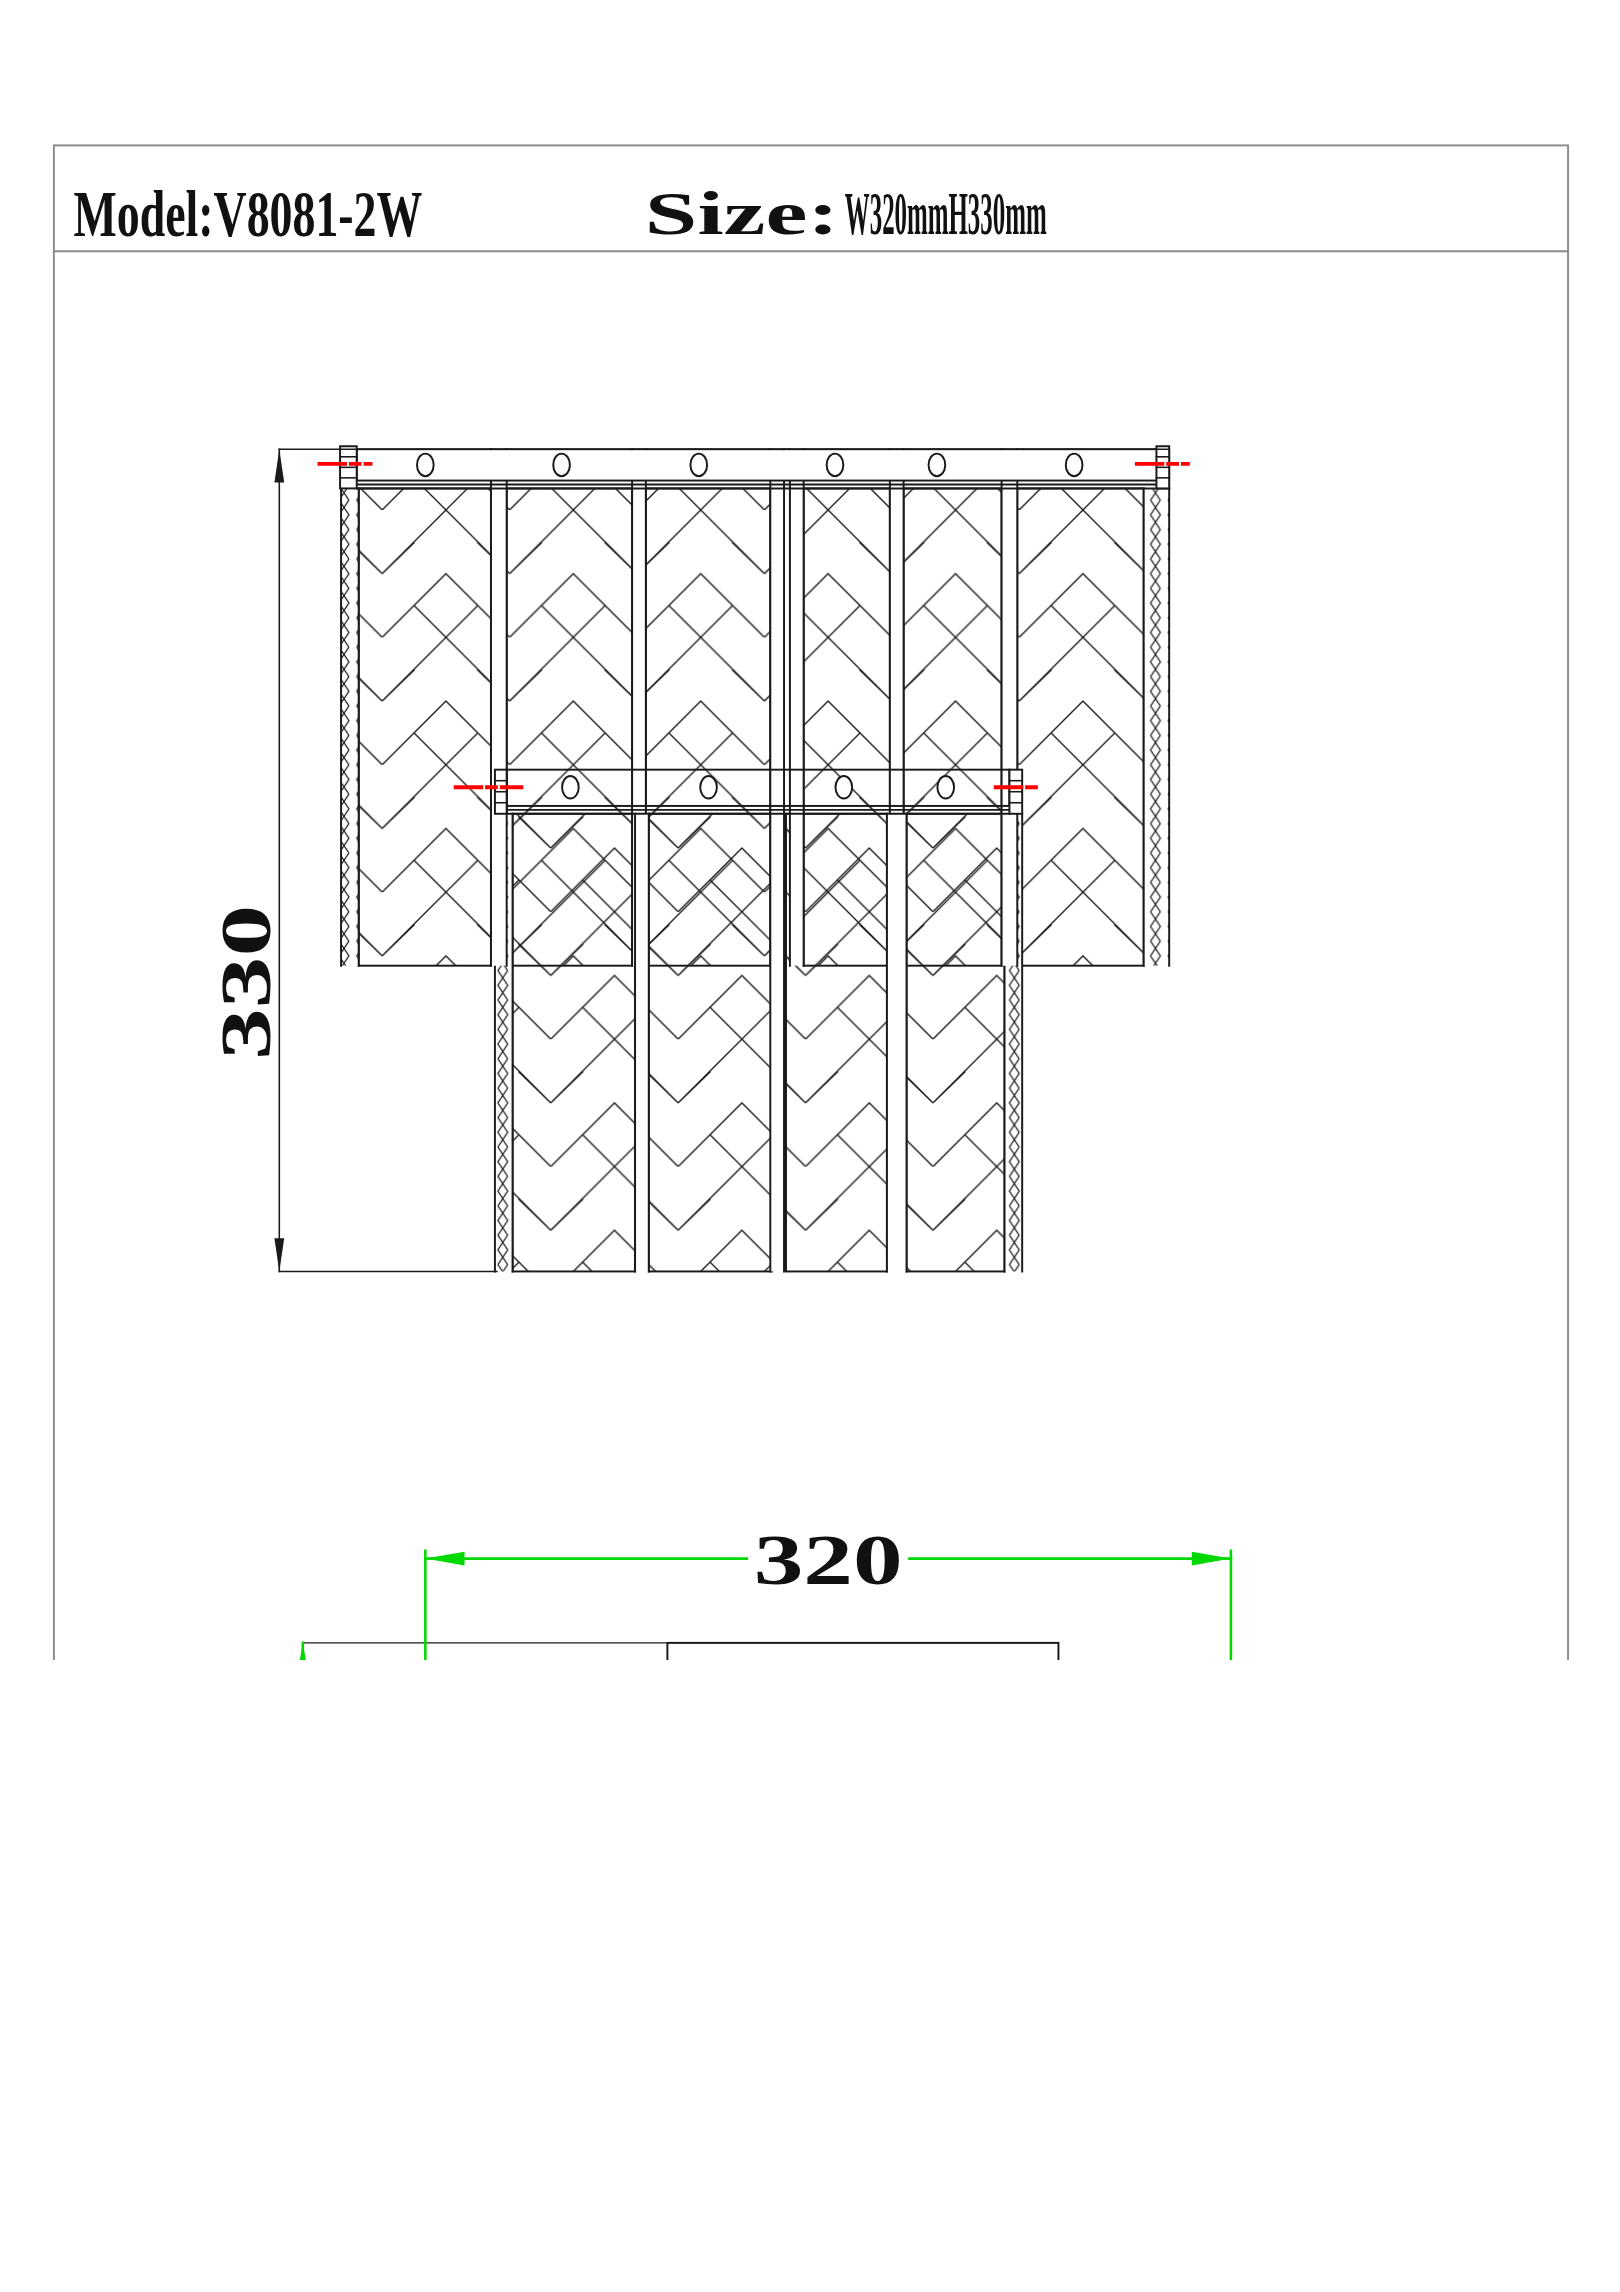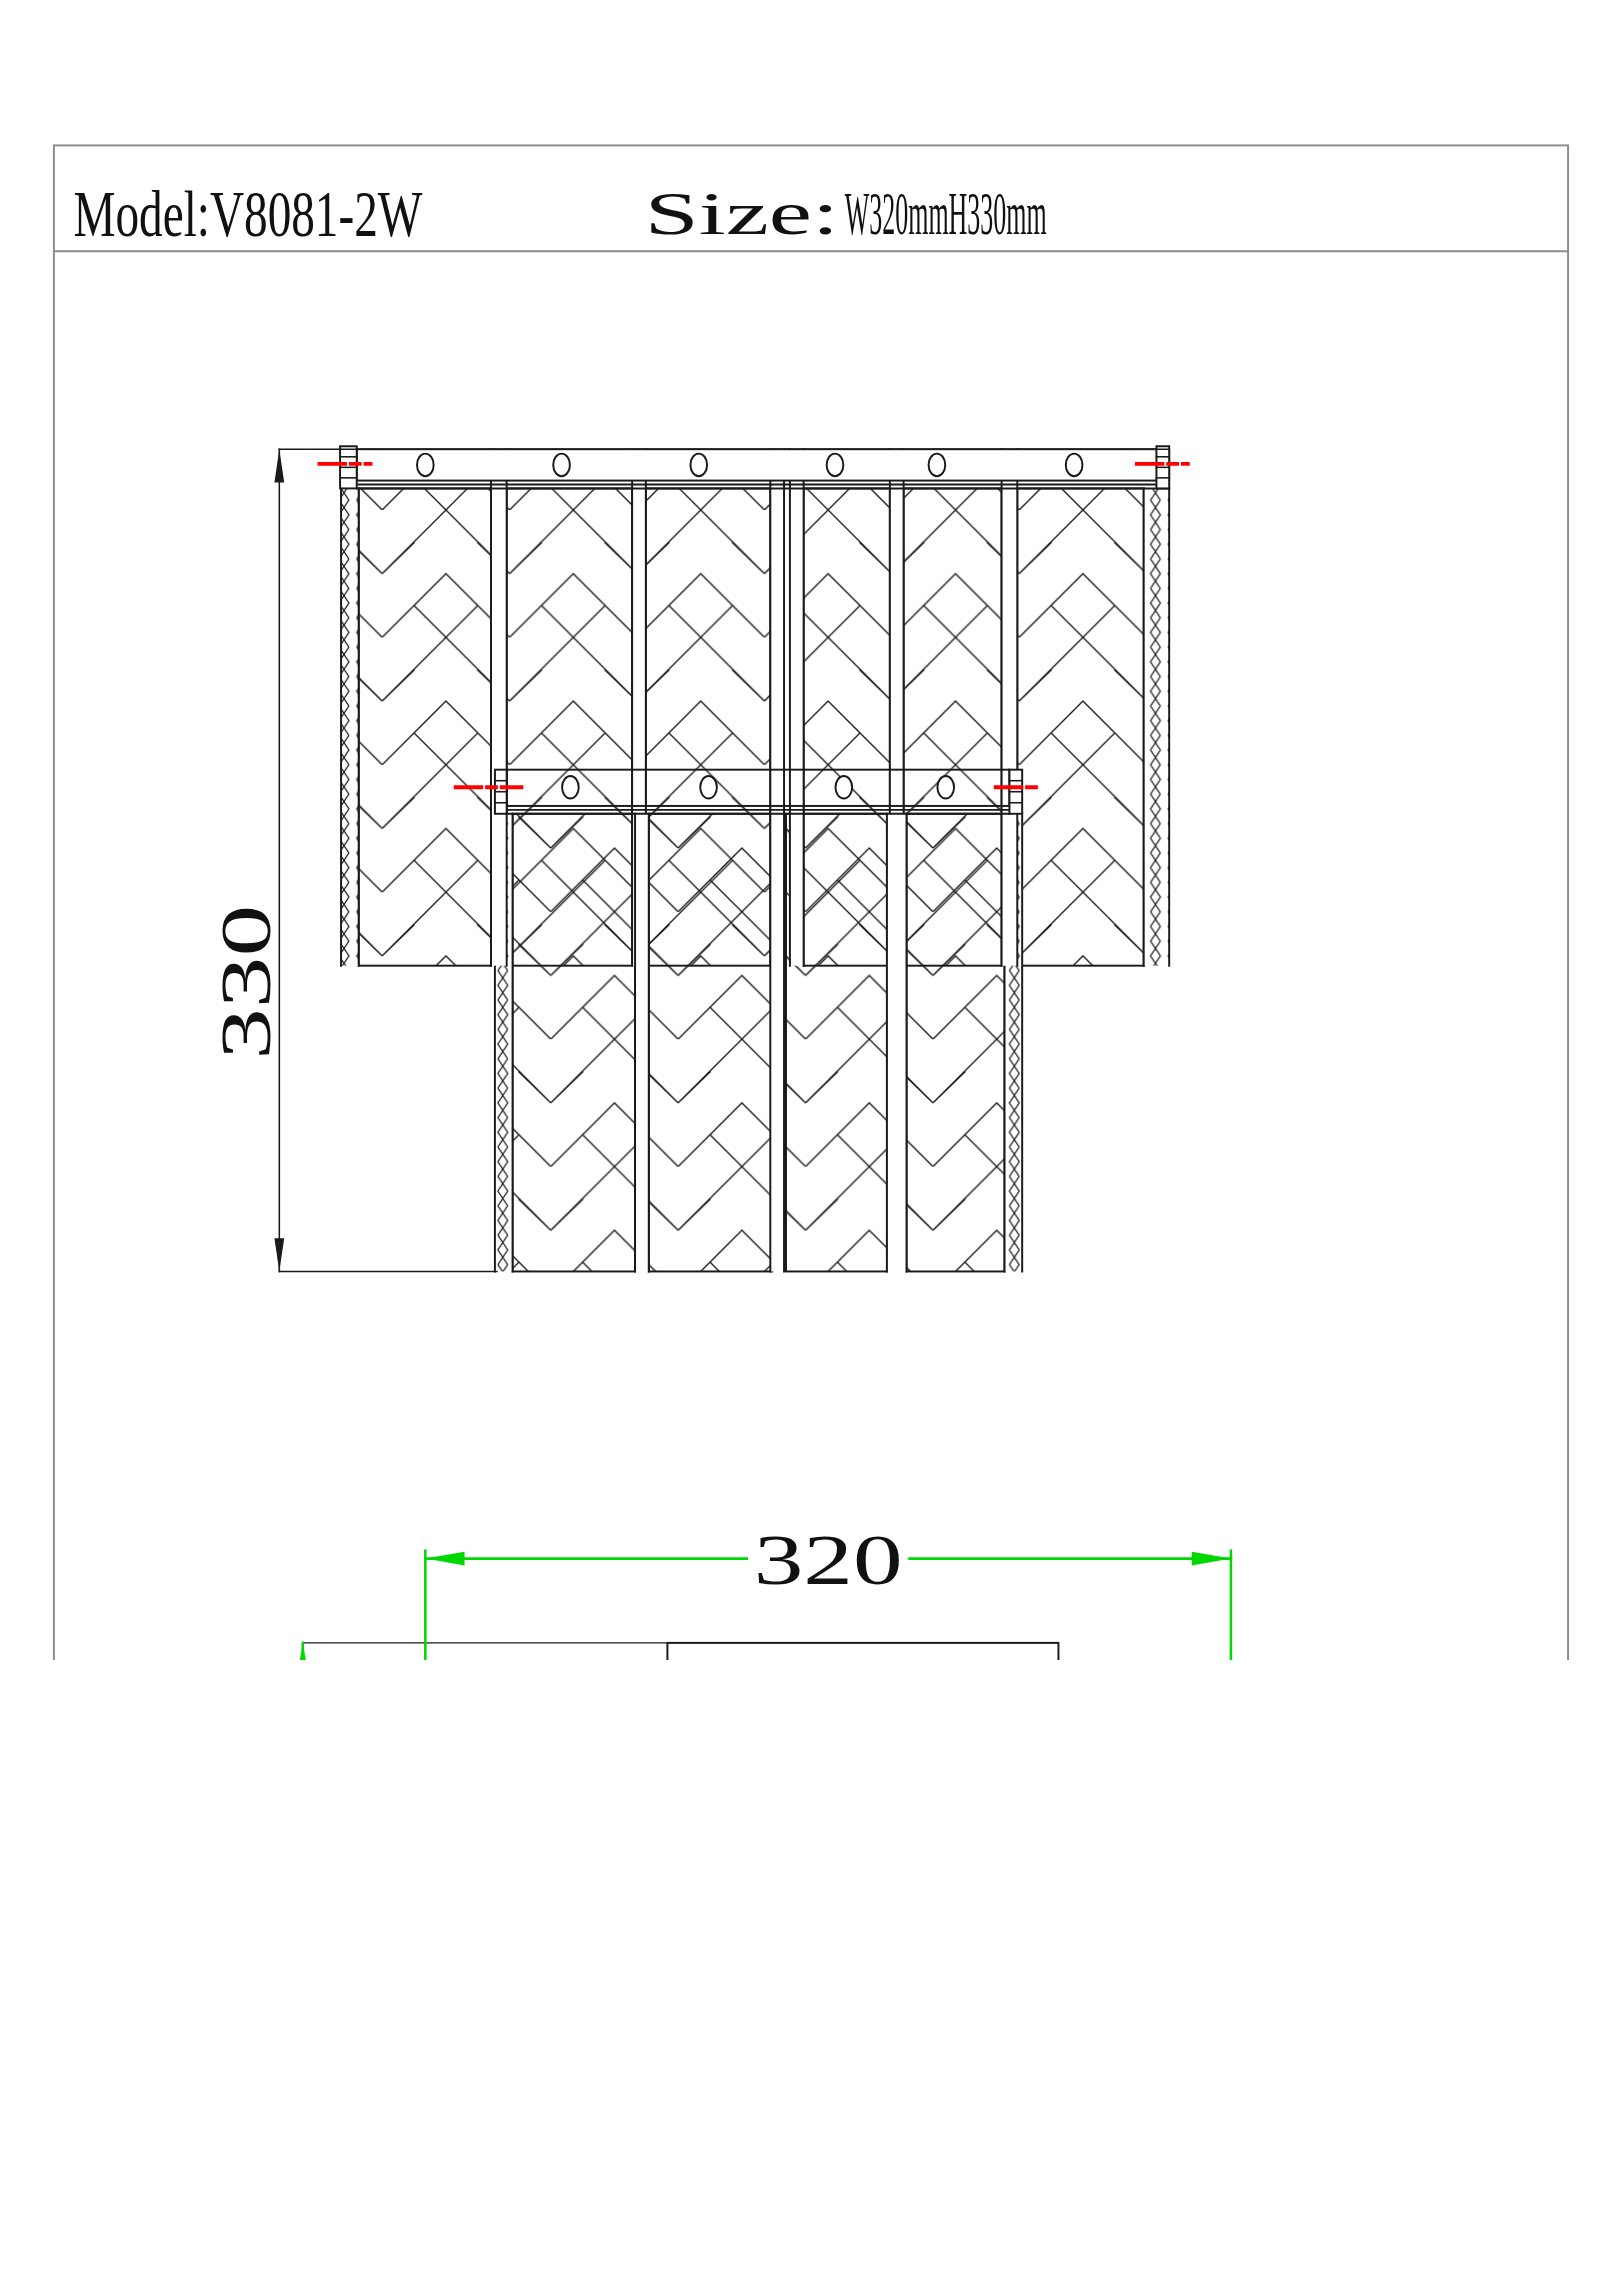--- a/index.html
+++ b/index.html
@@ -1,17 +1,17 @@
 <!DOCTYPE html>
 <html><head>
 <meta charset="utf-8">
 <style>
   html,body{margin:0;padding:0;background:#ffffff;}
   .sheet{position:relative;width:1620px;height:1660px;background:#ffffff;overflow:hidden;
-         font-family:"Liberation Serif", serif;}
+         font-family:"Liberation Serif", serif;font-weight:bold;}
   svg{display:block;}
   text{fill:#111;}
 </style>
 </head>
 <body>
 
 <div class="sheet">
 <svg width="1620" height="2293" viewBox="0 0 1653 2339">
   <defs>
     <pattern id="hb" width="130" height="130" patternUnits="userSpaceOnUse">

